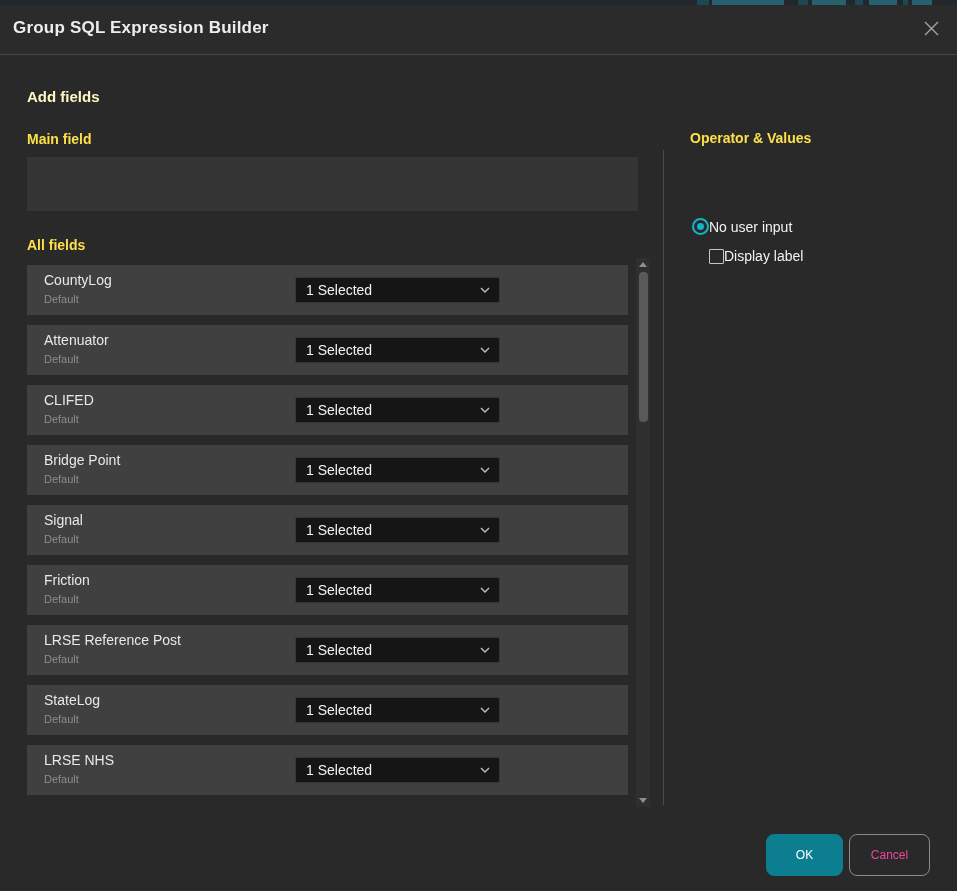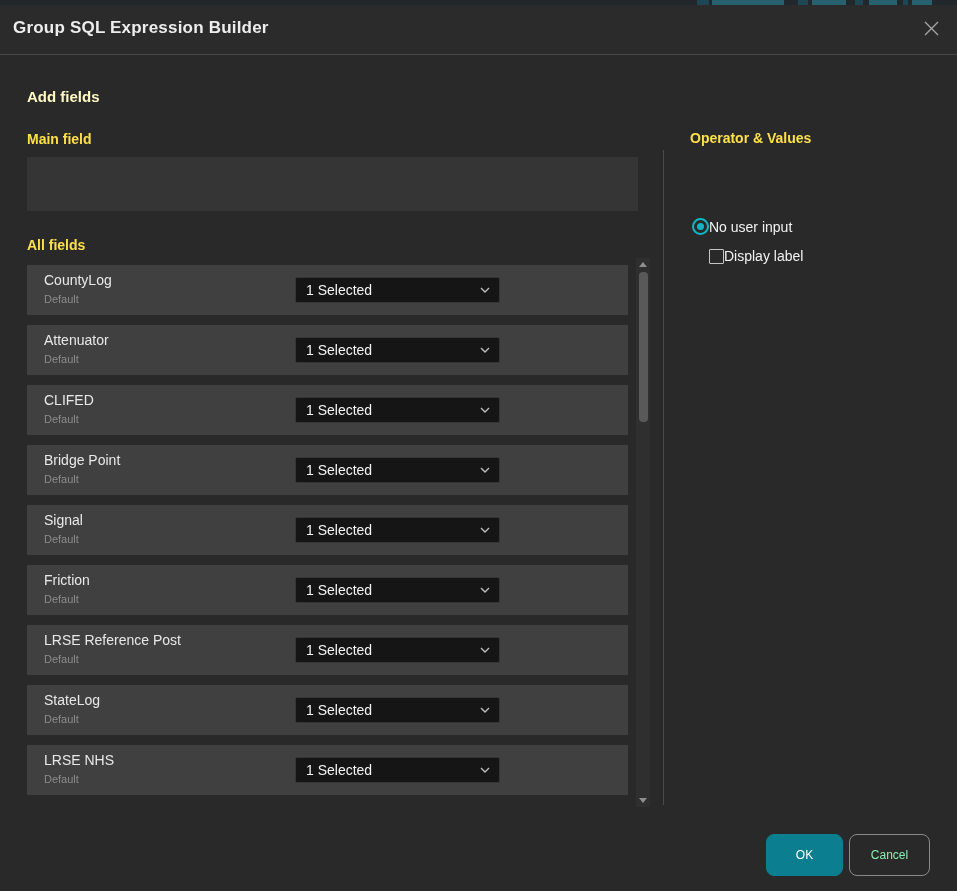--- a/index.html
+++ b/index.html
@@ -80,21 +80,21 @@
   .check-row { position: absolute; left: 709px; top: 243px; display: flex; align-items: center; cursor: pointer; }
   .checkbox { width: 15px; height: 15px; border: 1px solid #c6c6c6; border-radius: 1px; background: transparent; }
 
   
   .btn {
     position: absolute; top: 829px; height: 42px; border-radius: 8px;
     display: flex; align-items: center; justify-content: center;
     font-size: 12px; cursor: pointer;
   }
   .btn-ok { left: 766px; width: 77px; background: #0b7e8f; color: #ffffff; border: 1px solid #0b7e8f; }
-  .btn-cancel { left: 849px; width: 81px; background: transparent; color: #86efac; border: 1px solid #8a8a8a; }
+  .btn-cancel { left: 849px; width: 81px; background: transparent; color: #ec4899; border: 1px solid #8a8a8a; }
 </style>
 </head>
 <body>
 
 <div class="stage">
 
   <div class="bg-strip">
     <span style="left:697px;width:12px;background:#1d4752"></span>
     <span style="left:712px;width:72px;background:#27606e"></span>
     <span style="left:798px;width:10px;background:#1d4752"></span>

